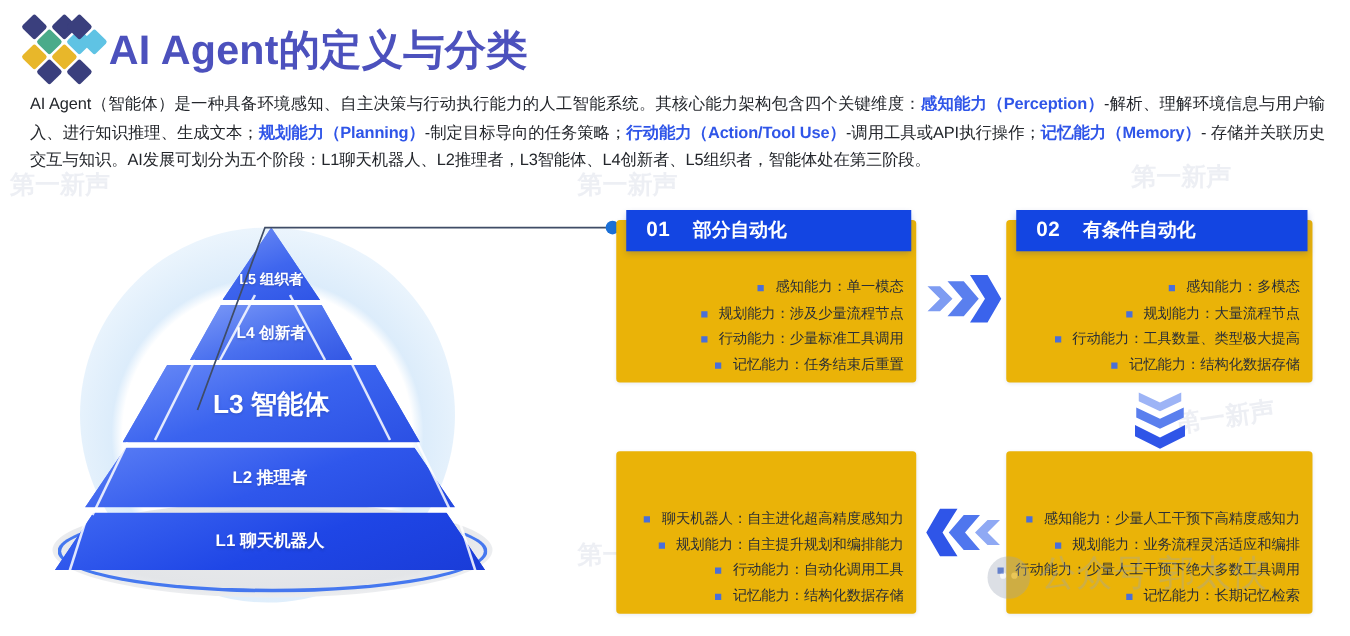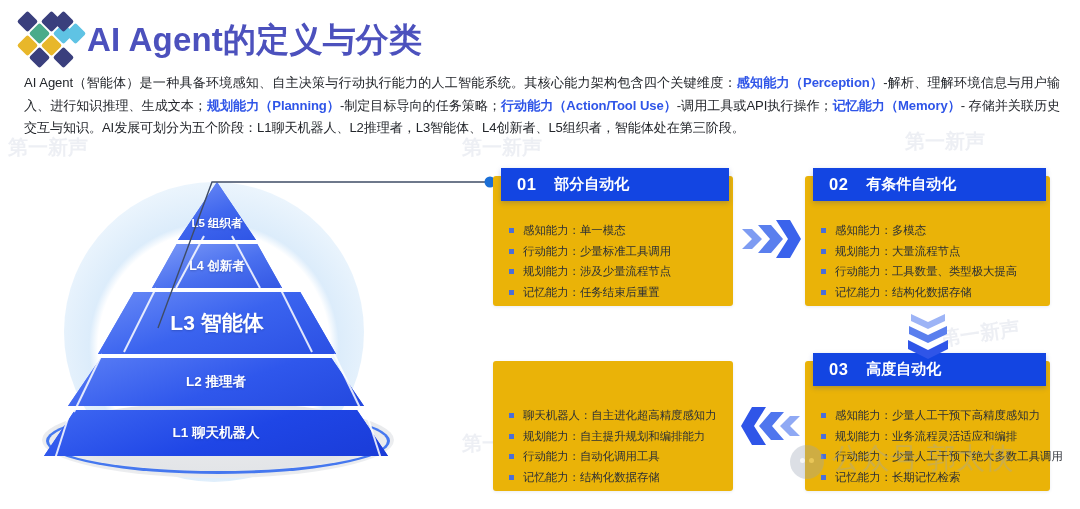--- a/index.html
+++ b/index.html
@@ -175,20 +175,21 @@
     width: 100%;
     padding: 8px 10px 6px 16px;
   }
   .bullet {
     display: flex;
     align-items: flex-start;
     font-size: 11.4px;
     color: #2b2f36;
     line-height: 20.5px;
     white-space: nowrap;
+    justify-content: flex-end;
   }
   .bullet .sq {
     width: 5px; height: 5px;
     background: #4a6fd8;
     margin-top: 8px;
     margin-right: 9px;
     flex: 0 0 auto;
   }
 
   #card01 { left: 493px; top: 176px; width: 240px; height: 130px; }
@@ -310,25 +311,25 @@
     <span class="card-num">01</span>
     <span class="card-title">部分自动化</span>
   </div>
   <div class="card-body">
     <div class="bullet">
         <span class="sq"></span>
         <span>感知能力：单一模态</span>
       </div>
     <div class="bullet">
         <span class="sq"></span>
+        <span>规划能力：涉及少量流程节点</span>
+      </div>
+    <div class="bullet">
+        <span class="sq"></span>
         <span>行动能力：少量标准工具调用</span>
-      </div>
-    <div class="bullet">
-        <span class="sq"></span>
-        <span>规划能力：涉及少量流程节点</span>
       </div>
     <div class="bullet">
         <span class="sq"></span>
         <span>记忆能力：任务结束后重置</span>
       </div>
   </div>
 </div>
 
 <div class="card" id="card02">
   <div class="card-head">
@@ -370,24 +371,20 @@
         <span>行动能力：自动化调用工具</span>
       </div>
     <div class="bullet">
         <span class="sq"></span>
         <span>记忆能力：结构化数据存储</span>
       </div>
   </div>
 </div>
 
 <div class="card" id="card03">
-  <div class="card-head">
-    <span class="card-num">03</span>
-    <span class="card-title">高度自动化</span>
-  </div>
   <div class="card-body">
     <div class="bullet">
         <span class="sq"></span>
         <span>感知能力：少量人工干预下高精度感知力</span>
       </div>
     <div class="bullet">
         <span class="sq"></span>
         <span>规划能力：业务流程灵活适应和编排</span>
       </div>
     <div class="bullet">

